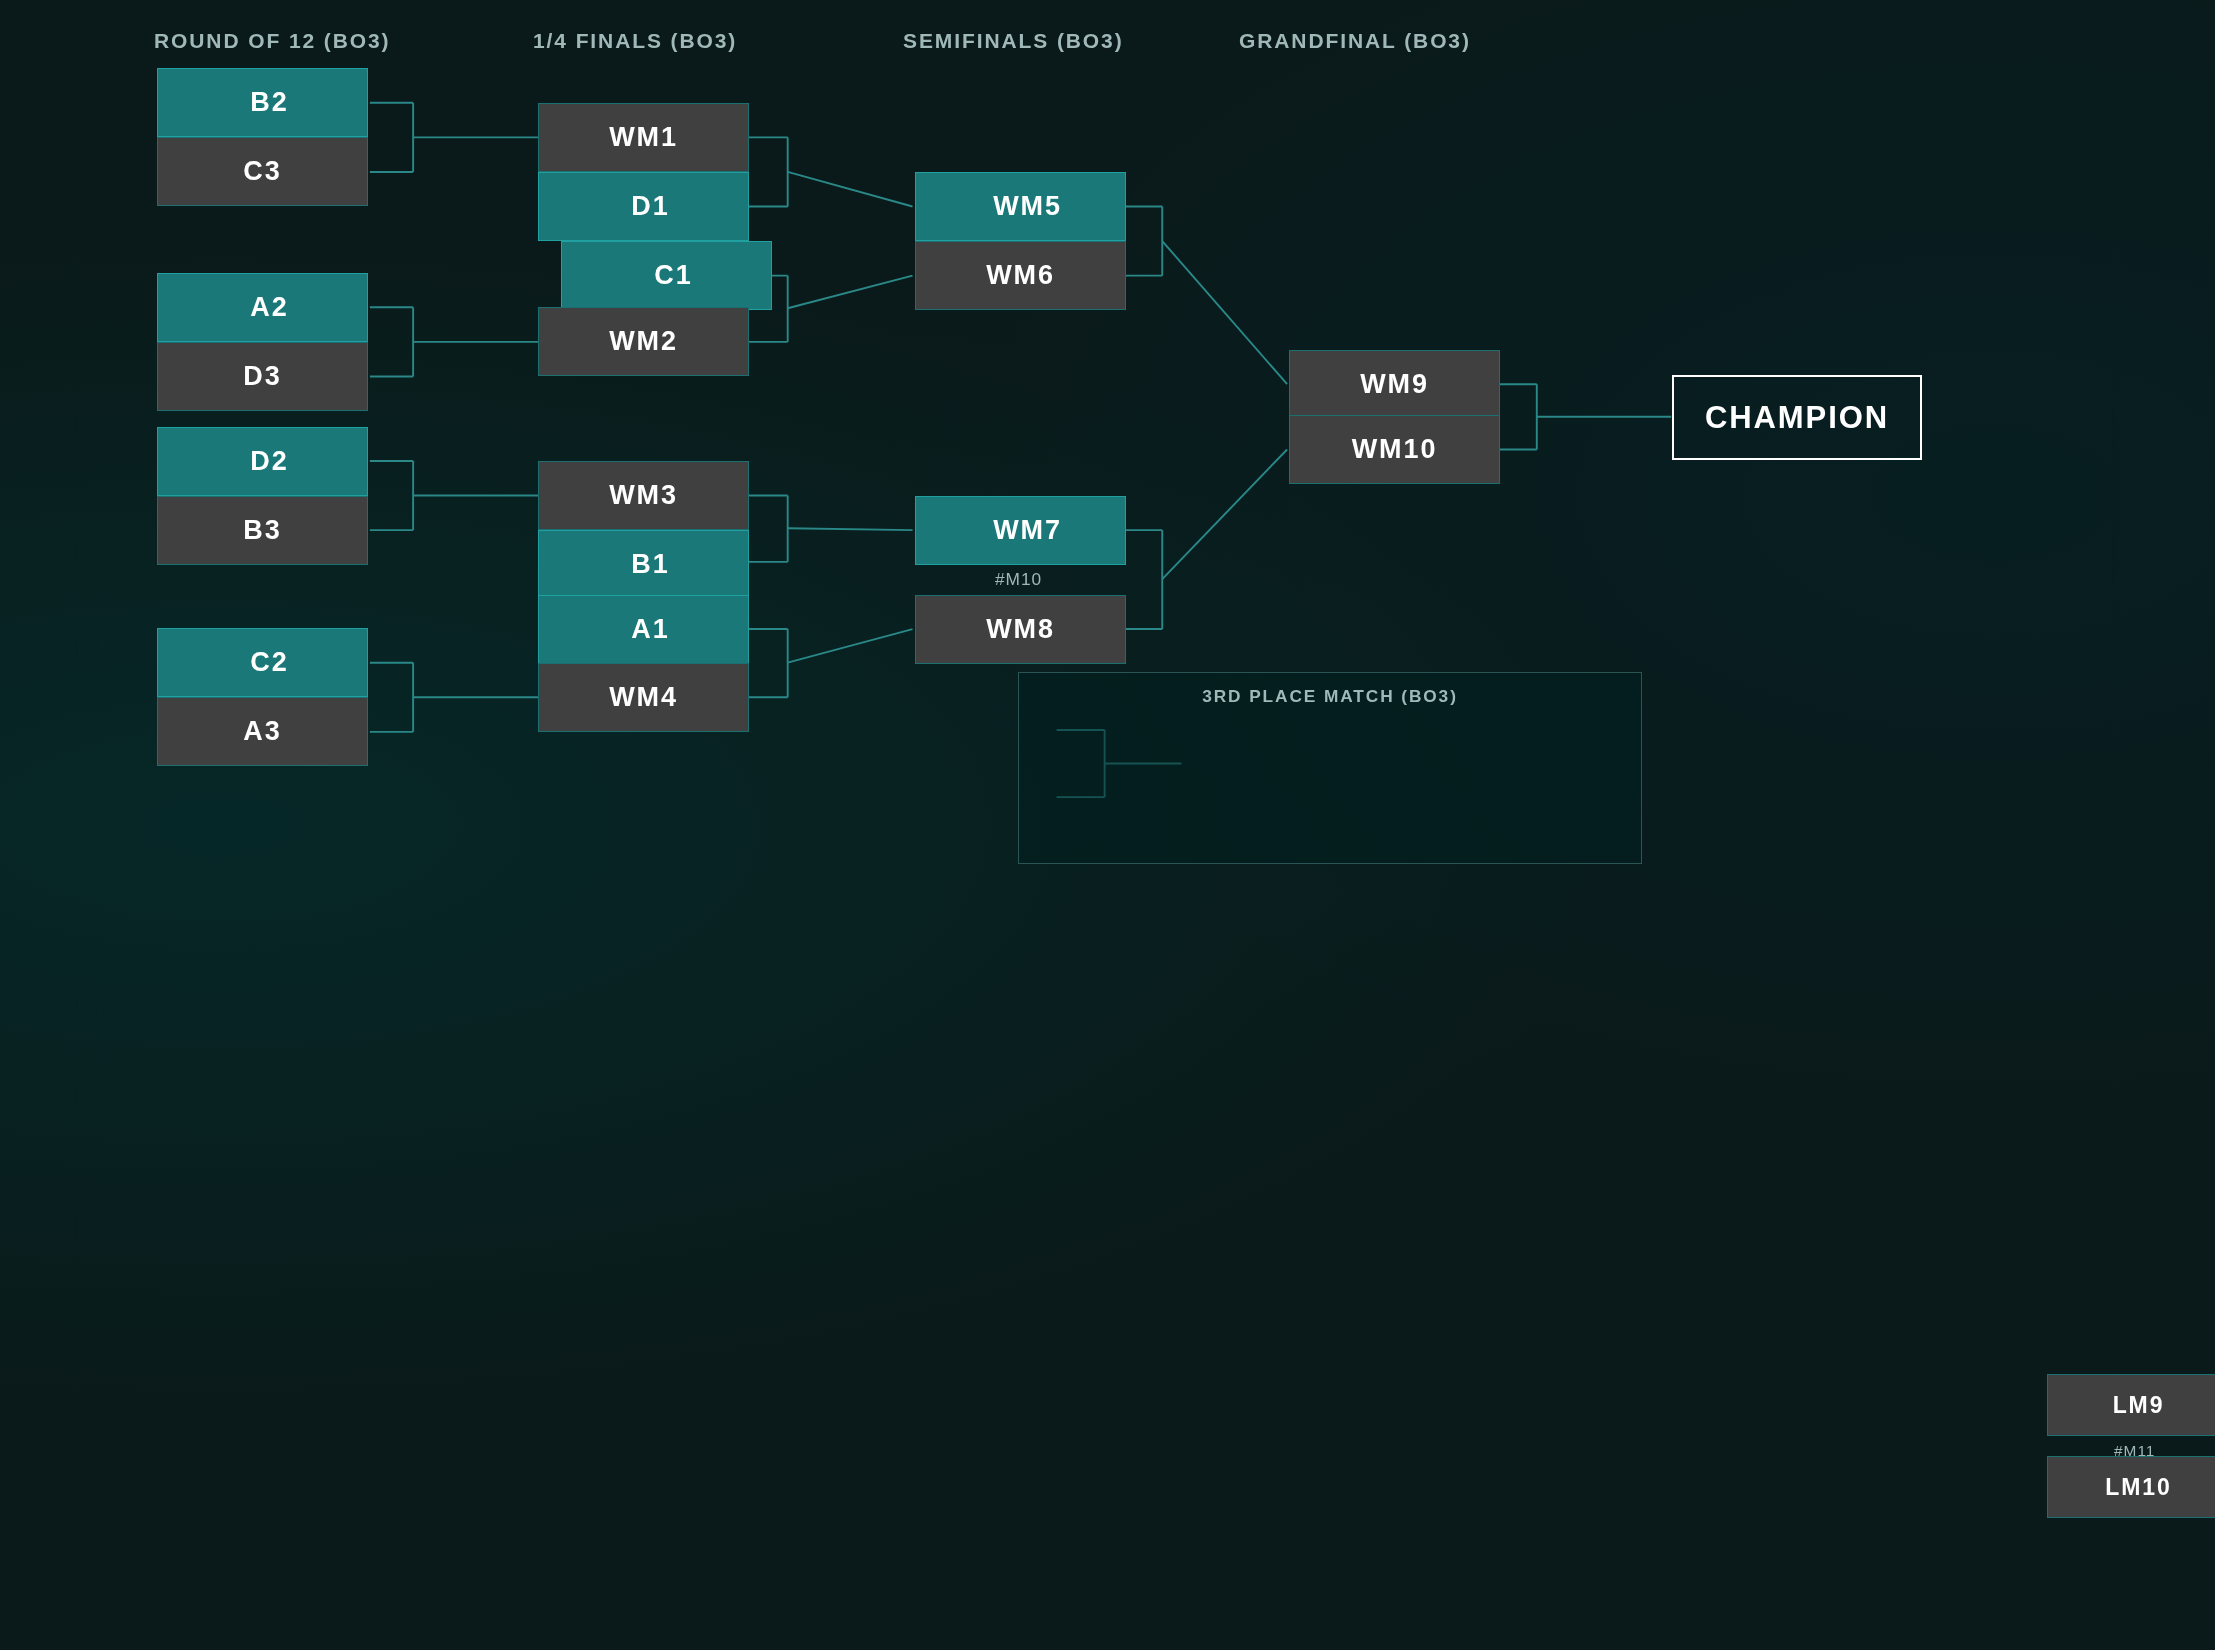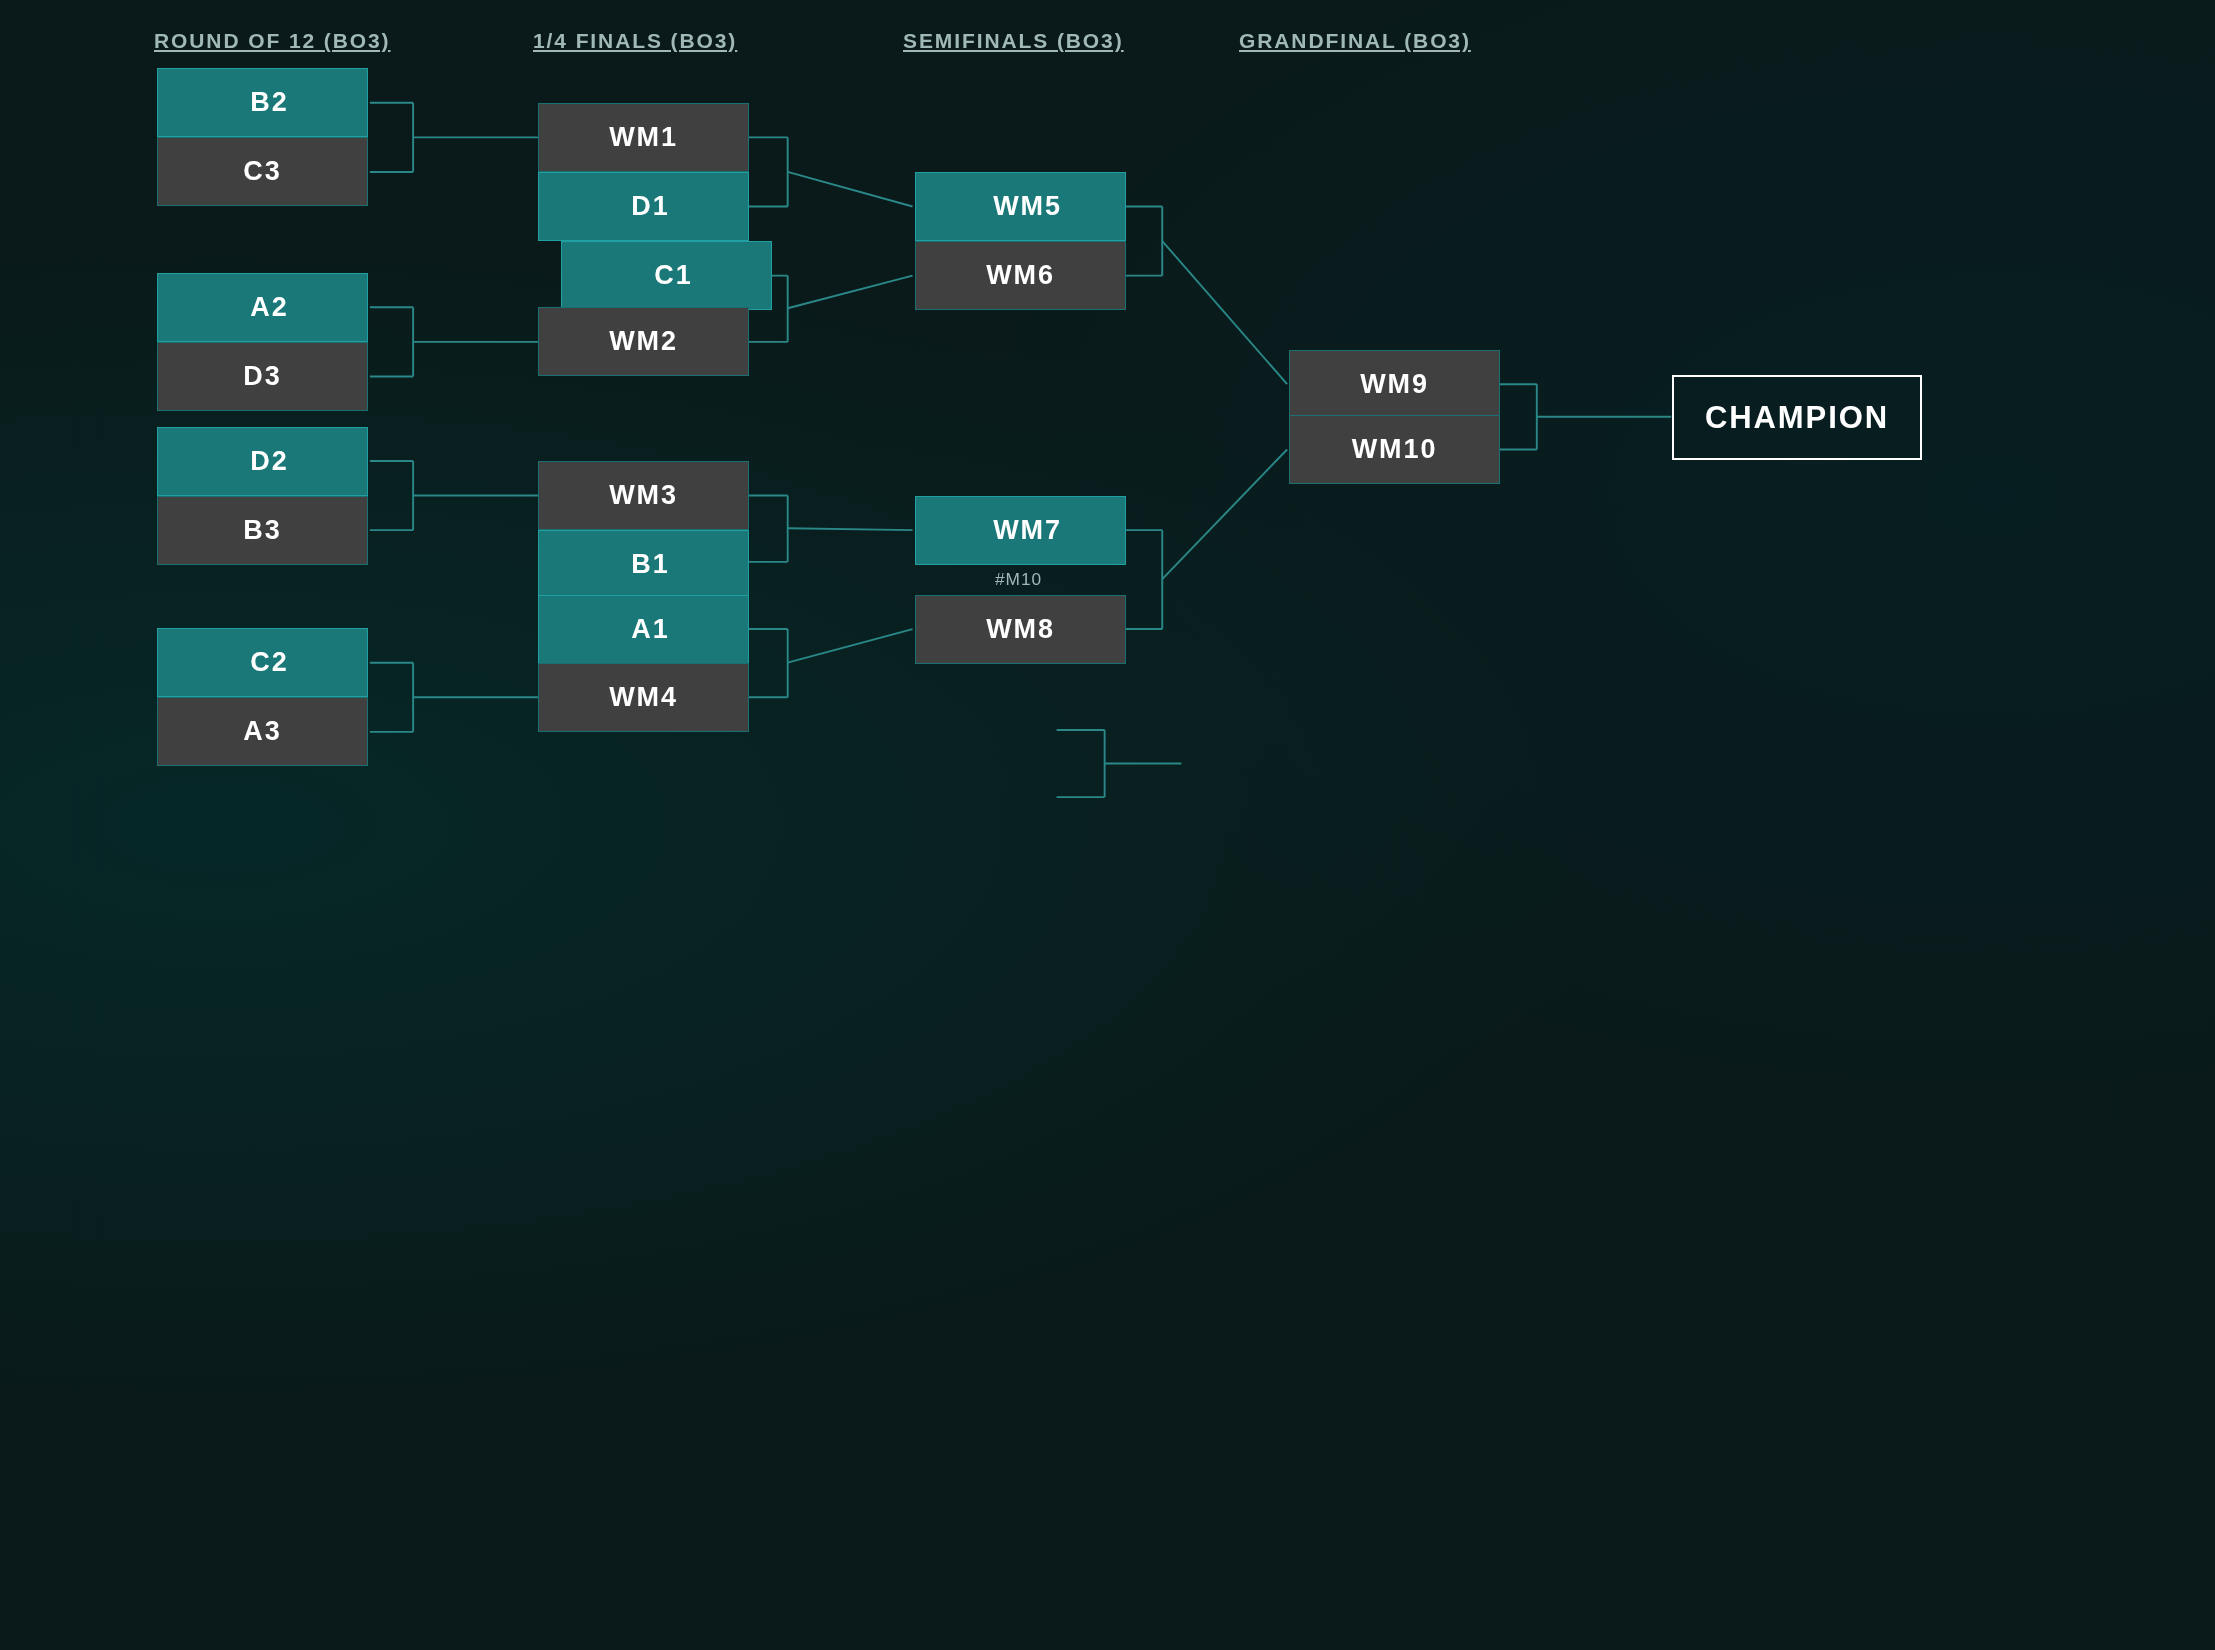--- a/index.html
+++ b/index.html
@@ -34,21 +34,20 @@
 
     
     .col-header {
       position: absolute;
       top: 29px;
       font-size: 21px;
       font-weight: 700;
       color: #a0b8b8;
       letter-spacing: 1.9px;
       text-transform: uppercase;
-      text-decoration: underline;
     }
 
     
     .team-box {
       position: absolute;
       width: 211px;
       height: 69px;
       display: flex;
       align-items: center;
       justify-content: center;
@@ -234,15 +233,24 @@
   <div class="team-box highlighted" style="left: 915px; top: 496px;">WM7</div>
   <div class="match-label" style="left: 995px; top: 569px;">#M10</div>
   <div class="team-box normal" style="left: 915px; top: 595px;">WM8</div>
 
   <div class="team-box normal" style="left: 1289px; top: 350px;">WM9</div>
   <div class="match-label" style="left: 1370px; top: 423px;">#M12</div>
   <div class="team-box normal" style="left: 1289px; top: 415px;">WM10</div>
 
   <div class="team-box champion-box" style="left: 1672px; top: 375px;">CHAMPION</div>
 
+  <div class="third-place-section" style="left: 1018px; top: 672px; width: 624px; height: 192px;">
+    <div style="text-align:center; color:#a0b8b8; font-size:17.3px; font-weight:700; letter-spacing:1.9px; padding-top:13.4px;">3RD PLACE MATCH (BO3)</div>
+
+    <div class="team-box normal" style="left: 1028px; top: 701px; width: 183px; height: 62px; font-size:23px;">LM9</div>
+    <div class="match-label" style="left: 1095px; top: 769px; font-size:15.4px;">#M11</div>
+
+    <div class="team-box normal" style="left: 1028px; top: 783px; width: 183px; height: 62px; font-size:23px;">LM10</div>
+
+  </div>
 
 </div>
 
 
 </body></html>

